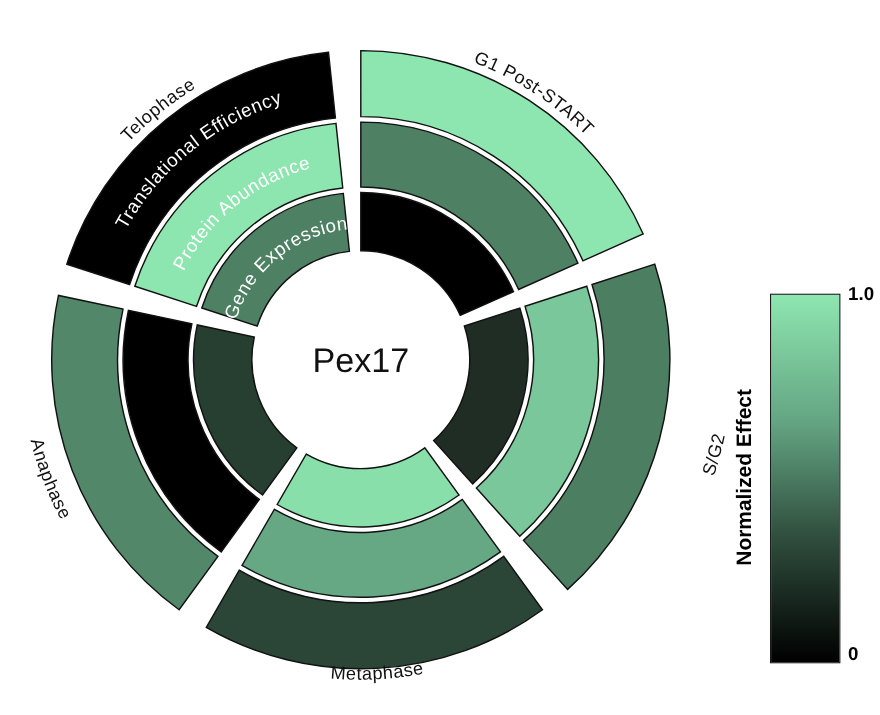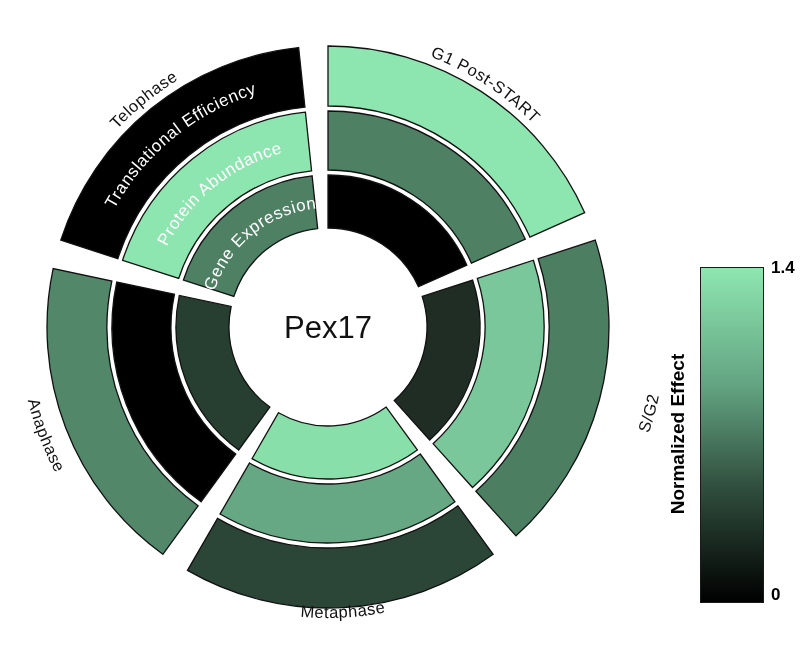--- a/index.html
+++ b/index.html
@@ -72,15 +72,15 @@
       <text class="sector-label"><textPath href="#secpath-3" startOffset="50%" text-anchor="middle" xlink:href="#secpath-3">Anaphase</textPath></text>
       <text class="sector-label"><textPath href="#secpath-4" startOffset="50%" text-anchor="middle" xlink:href="#secpath-4">Telophase</textPath></text>
       <text class="ring-label"><textPath href="#ringpath-0" startOffset="50%" text-anchor="middle" xlink:href="#ringpath-0">Gene Expression</textPath></text>
       <text class="ring-label"><textPath href="#ringpath-1" startOffset="50%" text-anchor="middle" xlink:href="#ringpath-1">Protein Abundance</textPath></text>
       <text class="ring-label"><textPath href="#ringpath-2" startOffset="50%" text-anchor="middle" xlink:href="#ringpath-2">Translational Efficiency</textPath></text>
       <text x="328" y="338" text-anchor="middle" class="center-label">Pex17</text>
     </svg>
 
   <div class="cbar" id="cbar" style="background: linear-gradient(rgb(142, 230, 176) 0%, rgb(99, 164, 130) 35%, rgb(49, 80, 63) 65%, rgb(0, 0, 0) 100%);"></div>
   <div class="cbar-title">Normalized Effect</div>
-  <div class="cbar-tick cbar-tick-max">1.4</div>
+  <div class="cbar-tick cbar-tick-max">1.0</div>
   <div class="cbar-tick cbar-tick-min">0</div>
 </div>
 
 </body></html>

